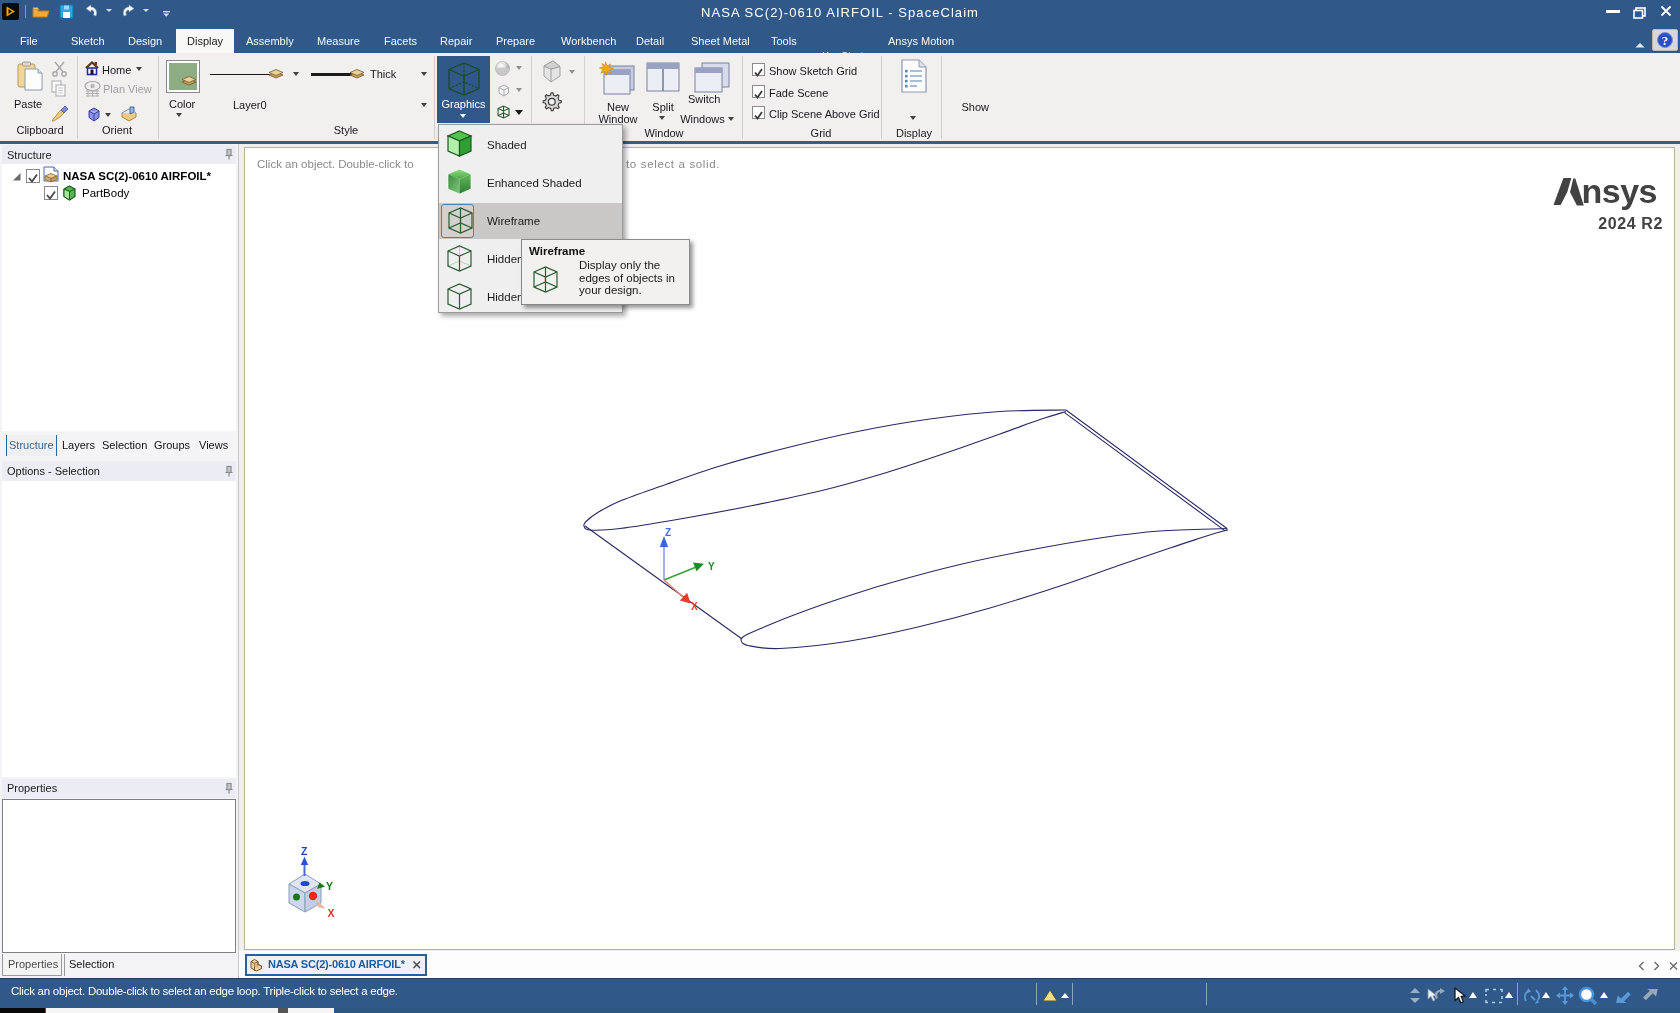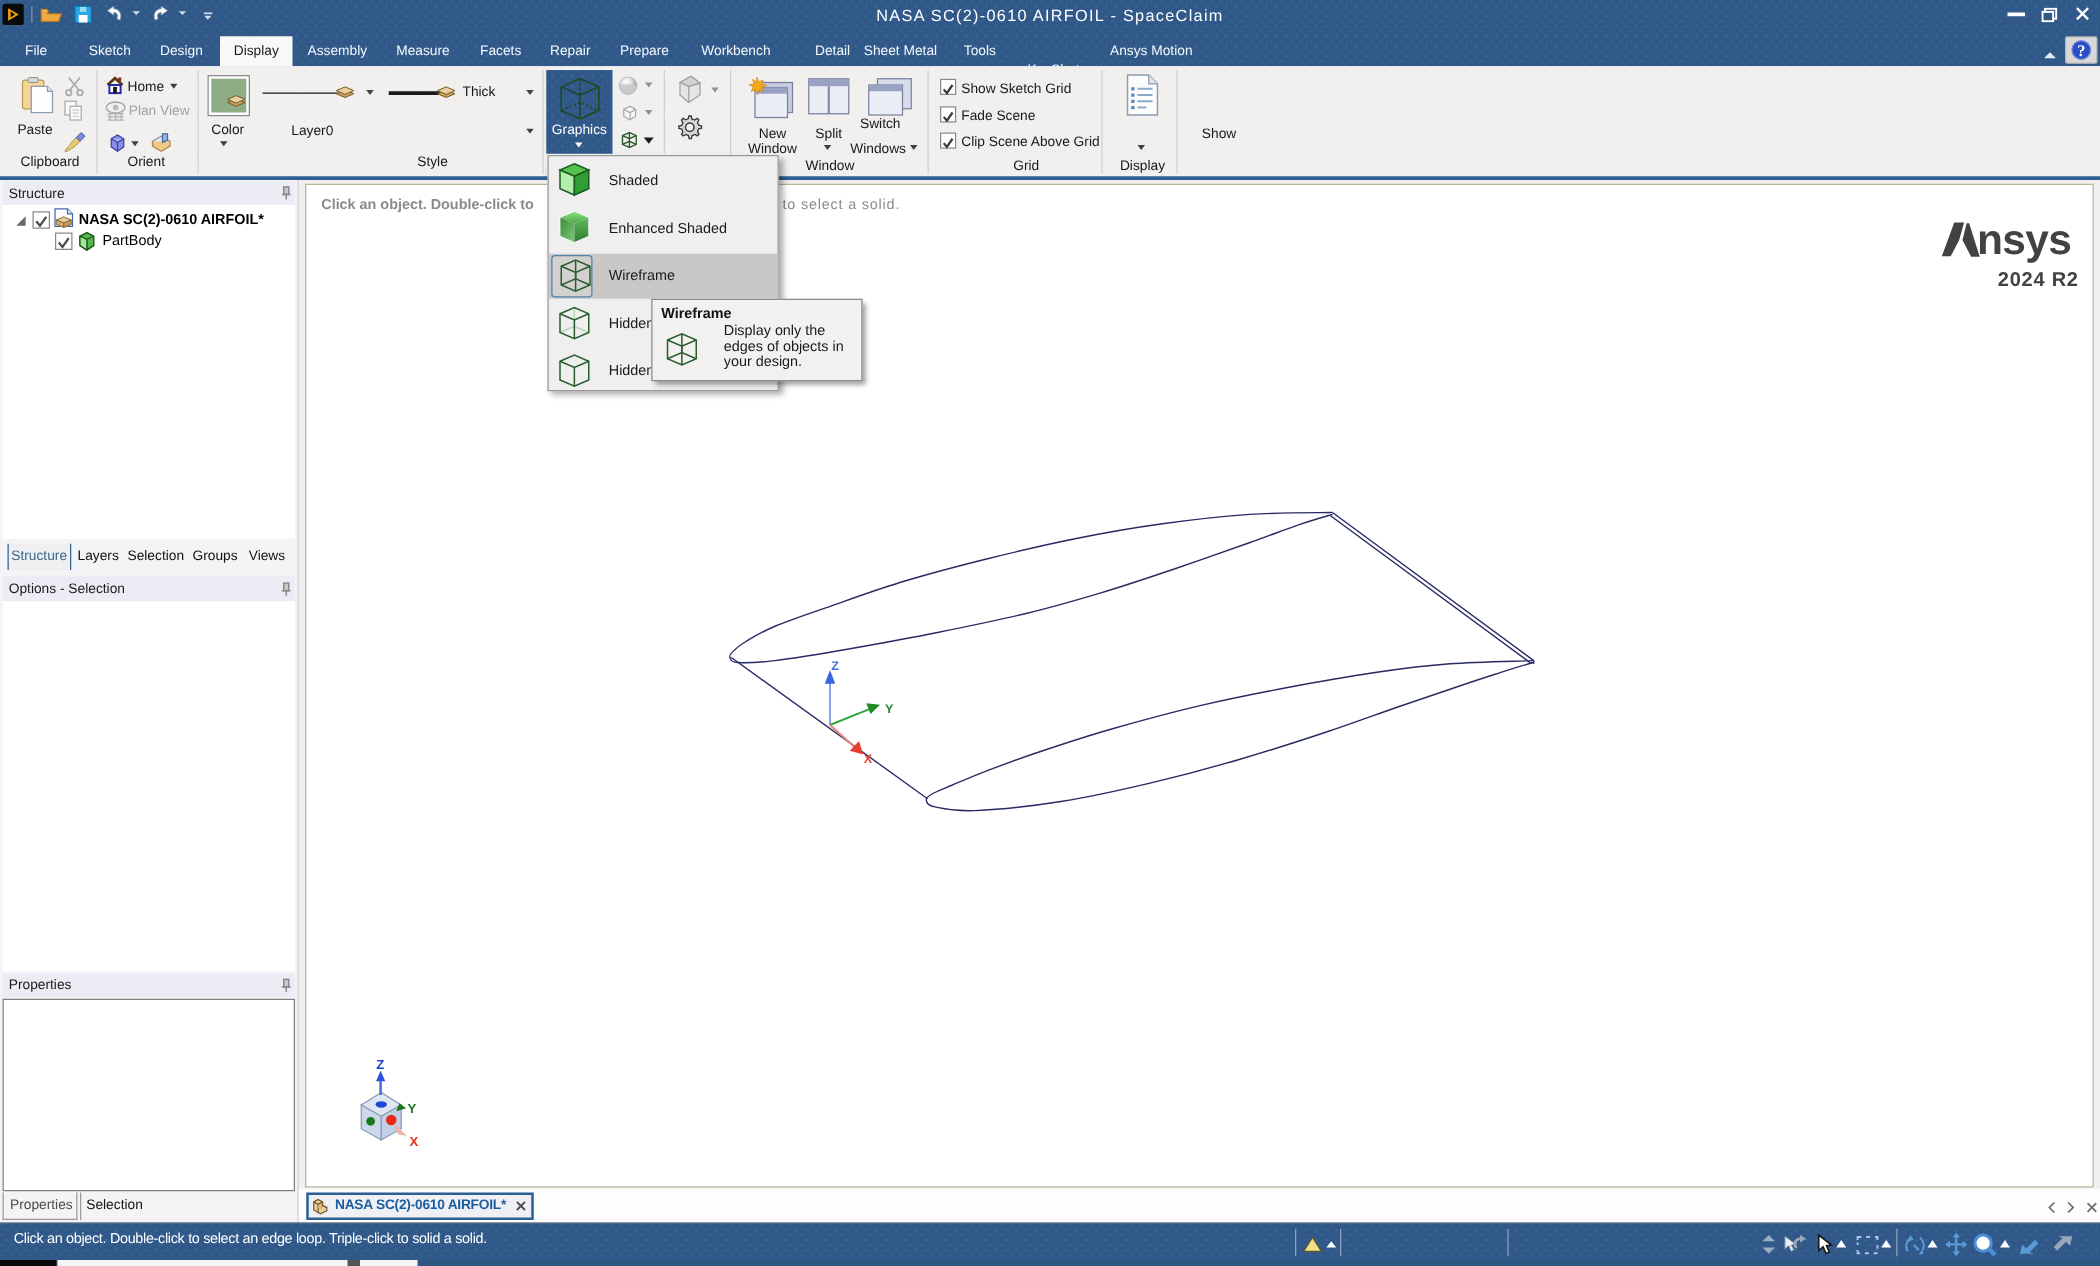--- a/index.html
+++ b/index.html
@@ -96,21 +96,21 @@
   <span class="abs" style="left:71px;top:7px;">Sketch</span>
   <span class="abs" style="left:128px;top:7px;">Design</span>
   <div class="abs" style="left:176px;top:1px;width:58px;height:24px;background:#f8f8f7;"></div>
   <span class="abs" style="left:187px;top:7px;color:#1c1c1c;">Display</span>
   <span class="abs" style="left:246px;top:7px;">Assembly</span>
   <span class="abs" style="left:317px;top:7px;">Measure</span>
   <span class="abs" style="left:384px;top:7px;">Facets</span>
   <span class="abs" style="left:440px;top:7px;">Repair</span>
   <span class="abs" style="left:496px;top:7px;">Prepare</span>
   <span class="abs" style="left:561px;top:7px;">Workbench</span>
-  <span class="abs" style="left:636px;top:7px;margin-left:16px;">Detail</span>
+  <span class="abs" style="left:636px;top:7px;">Detail</span>
   <span class="abs" style="left:691px;top:7px;">Sheet Metal</span>
   <span class="abs" style="left:771px;top:7px;">Tools</span>
   <span class="abs" style="left:822px;top:22px;">KeyShot</span>
   <span class="abs" style="left:888px;top:7px;">Ansys Motion</span>
 </div>
 
 <div class="abs" style="left:1634px;top:36px;">
   <svg width="12" height="9">
       <path d="M2 6.5 L6 2.5 L10 6.5" fill="#e8eef4" stroke="#e8eef4" stroke-width="1"></path>
     </svg>
@@ -444,21 +444,21 @@
 
   <div class="abs" style="left:2px;top:810px;width:60px;height:22px;background:#f4f4f4;border:1px solid #9a9a9a;border-top:none;"></div>
   <div class="abs" style="left:8px;top:814px;font-size:11px;color:#4a4a4a;">Properties</div>
   <div class="abs" style="left:69px;top:814px;font-size:11px;color:#111;">Selection</div>
   <div class="abs" style="left:64px;top:810px;width:1px;height:22px;background:#9a9a9a;"></div>
 </div>
 <div class="abs" style="left:238px;top:144px;width:1px;height:834px;background:#c9c9cc;"></div>
 
 <div class="abs" style="left:239px;top:144px;width:1441px;height:807px;background:#f0efed;"></div>
 <div id="canvas" class="abs" style="left:244px;top:147px;width:1431px;height:803px;background:#ffffff;border:1px solid #b9b59b;">
-  <div class="abs" style="left:12px;top:10px;font-size:11.5px;color:#8a8a8a;font-weight:bold;">Click an object. Double-click to</div>
+  <div class="abs" style="left:12px;top:10px;font-size:11.5px;color:#8a8a8a;">Click an object. Double-click to</div>
   <div class="abs" style="left:381px;top:10px;font-size:11.5px;color:#8a8a8a;letter-spacing:0.65px;">to select a solid.</div>
 
   <svg class="abs" style="left:1300px;top:24px;" width="125" height="62">
     <path d="M8.5,33 L18.4,6 L26.3,6 L22.3,20 L15.6,33 Z" fill="#424242"></path>
     <path d="M28.3,6.5 L30.3,6.5 L38.8,33.4 L31.9,33.4 L25,20 Z" fill="#424242"></path>
     <text x="36.5" y="31" font-size="34" font-weight="bold" fill="#424242" letter-spacing="-0.5" font-family="Liberation Sans">nsys</text>
     <text x="118" y="57" font-size="16" font-weight="bold" fill="#424242" letter-spacing="0.6" text-anchor="end" font-family="Liberation Sans">2024 R2</text>
   </svg>
 
   <svg class="abs" style="left:0;top:0;" width="1431" height="803">
@@ -587,21 +587,21 @@
 </div>
 
 <svg class="abs" style="left:1638px;top:961px;" width="42" height="10">
   <path d="M5.5 1 L1.5 5 L5.5 9" fill="none" stroke="#6a6a6a" stroke-width="1.4"></path>
   <path d="M16.5 1 L20.5 5 L16.5 9" fill="none" stroke="#6a6a6a" stroke-width="1.4"></path>
   <path d="M32 1.5 L39 8.5 M39 1.5 L32 8.5" stroke="#6a6a6a" stroke-width="1.4"></path>
 </svg>
 
 <div class="abs" style="left:0;top:978px;width:1680px;height:1px;background:#1f3f60;"></div>
 <div id="statusbar" class="abs blue" style="left:0;top:979px;width:1680px;height:29px;">
-  <div class="abs" style="left:11px;top:6px;font-size:11.5px;color:#ffffff;letter-spacing:-0.25px;">Click an object. Double-click to select an edge loop. Triple-click to solid a solid.</div>
+  <div class="abs" style="left:11px;top:6px;font-size:11.5px;color:#ffffff;letter-spacing:-0.25px;">Click an object. Double-click to select an edge loop. Triple-click to select a edge.</div>
   <div class="abs" style="left:1036px;top:4px;width:1px;height:22px;background:#8ba3bb;"></div>
   <svg class="abs" style="left:1042px;top:10px;" width="16" height="13">
       <path d="M8 1 L15 12 L1 12 Z" fill="#f2dd88" stroke="#5a5a28" stroke-width="1"></path>
     </svg>
   <div class="abs" style="left:1061px;top:14px;">
       <span style="display:block;width:0;height:0;border-left:4px solid transparent;border-right:4px solid transparent;border-bottom:5px solid #ffffff;"></span>
     </div>
   <div class="abs" style="left:1072px;top:4px;width:1px;height:22px;background:#8ba3bb;"></div>
   <div class="abs" style="left:1206px;top:4px;width:1px;height:22px;background:#8ba3bb;"></div>
 

